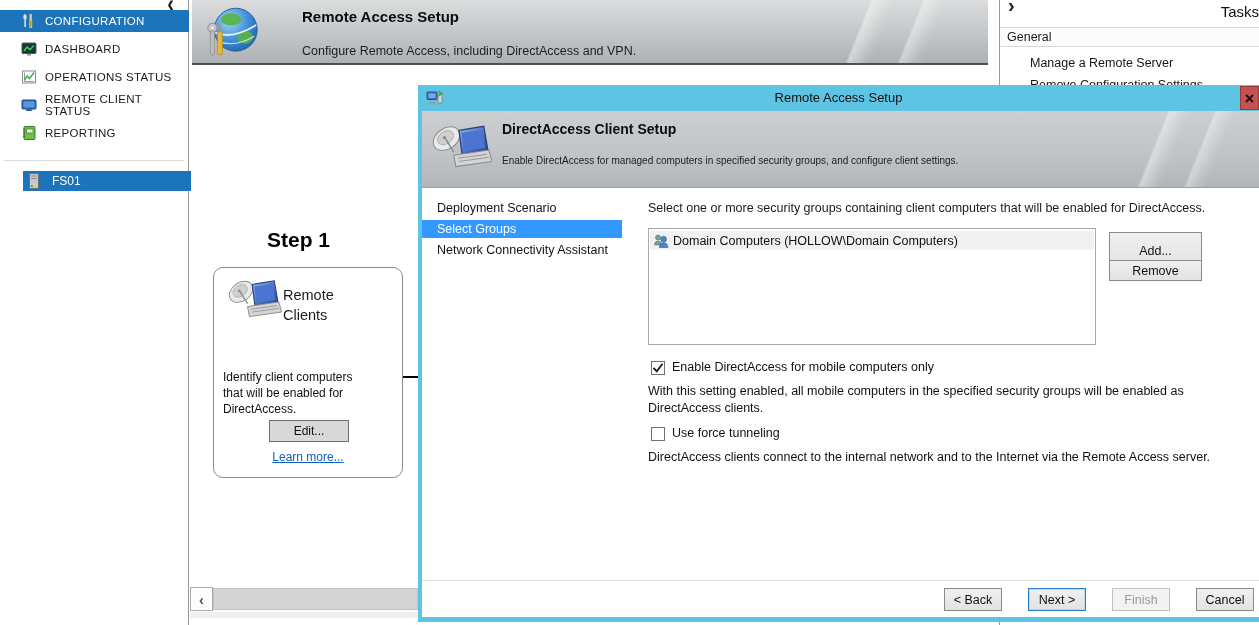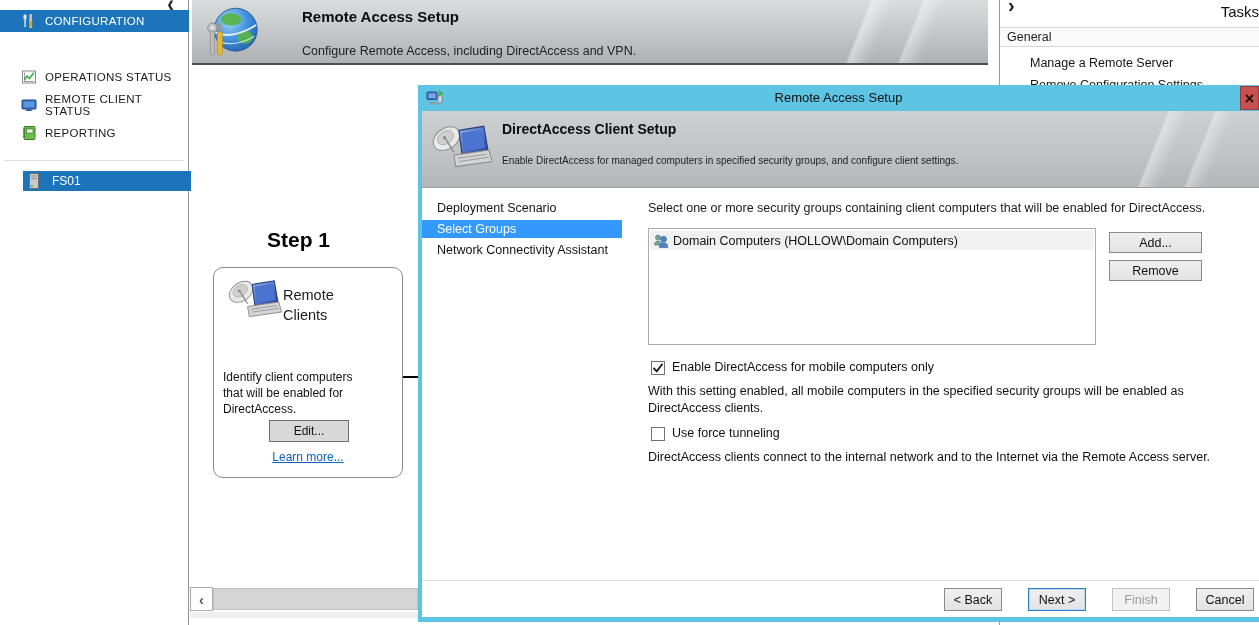--- a/index.html
+++ b/index.html
@@ -93,21 +93,21 @@
 
   .dlg-intro { left:230px; top:116px; font-size:12.5px; }
   .group-list { left:230px; top:143px; width:448px; height:117px; background:#fff; border:1px solid #a9a9a9; }
   .group-item { left:1px; top:2px; right:1px; height:19px; background:#f1f1f1; display:flex; align-items:center; }
   .group-item .ic { width:16px; height:16px; margin-left:3px; margin-right:4px; flex:none; }
   .group-item .lbl { font-size:12.5px; color:#111; }
 
   .win-btn { background:linear-gradient(180deg,#f0f0f0,#e2e2e2); border:1px solid #8a8a8a;
     font-family:"Liberation Sans",sans-serif; font-size:12.5px; color:#111;
     display:flex; align-items:center; justify-content:center; cursor:pointer; }
-  .btn-add { left:691px; top:147px; width:93px; height:21px; }
+  .btn-add { left:691px; top:147px; width:93px; height:37px; }
   .btn-remove { left:691px; top:175px; width:93px; height:21px; }
 
   .checkbox { width:14px; height:14px; background:#fff; border:1px solid #707070; }
   .cb1 { left:233px; top:276px; }
   .cb2 { left:233px; top:342px; }
   .cb-label { font-size:12.5px; color:#111; }
   .cbl1 { left:254px; top:275px; }
   .cbl2 { left:254px; top:341px; }
   .note { font-size:12.5px; line-height:17px; color:#111; }
   .note1 { left:230px; top:298px; width:540px; }
@@ -132,20 +132,28 @@
       <svg class="ic" viewBox="0 0 16 16">
         <rect x="2.5" y="1.5" width="3" height="5" rx="1.2" fill="#e8e8e8"></rect>
         <rect x="3.3" y="5" width="1.6" height="9" fill="#d9d9d9"></rect>
         <rect x="8.6" y="1" width="2.2" height="6" fill="#cfcfcf"></rect>
         <rect x="8.2" y="6.5" width="3" height="8.5" rx="1" fill="#f2c233"></rect>
         <rect x="8.9" y="8" width="1.6" height="5.5" fill="#c9951b"></rect>
       </svg>
       <span class="lbl">CONFIGURATION</span>
     </div>
 
+    <div class="abs sb-item" style="top:38px">
+      <svg class="ic" viewBox="0 0 16 16">
+        <rect x="1" y="2" width="14" height="10.5" rx="1" fill="#173a2e" stroke="#555" stroke-width="1"></rect>
+        <polyline points="3,10 6,6 9,8.5 13,4.5" fill="none" stroke="#44d05a" stroke-width="1.4"></polyline>
+        <rect x="6" y="13" width="4" height="1.6" fill="#9a9a9a"></rect>
+      </svg>
+      <span class="lbl">DASHBOARD</span>
+    </div>
 
     <div class="abs sb-item" style="top:66px">
       <svg class="ic" viewBox="0 0 16 16">
         <rect x="1.5" y="2" width="13" height="12" fill="#fff" stroke="#8a8a8a" stroke-width="1"></rect>
         <line x1="3.5" y1="3.5" x2="3.5" y2="12.5" stroke="#9a9a9a" stroke-width="1"></line>
         <line x1="3.5" y1="12.5" x2="13" y2="12.5" stroke="#9a9a9a" stroke-width="1"></line>
         <polyline points="3.5,11 6,7 8.5,9.5 13,3.5" fill="none" stroke="#3fae49" stroke-width="1.5"></polyline>
       </svg>
       <span class="lbl">OPERATIONS STATUS</span>
     </div>

